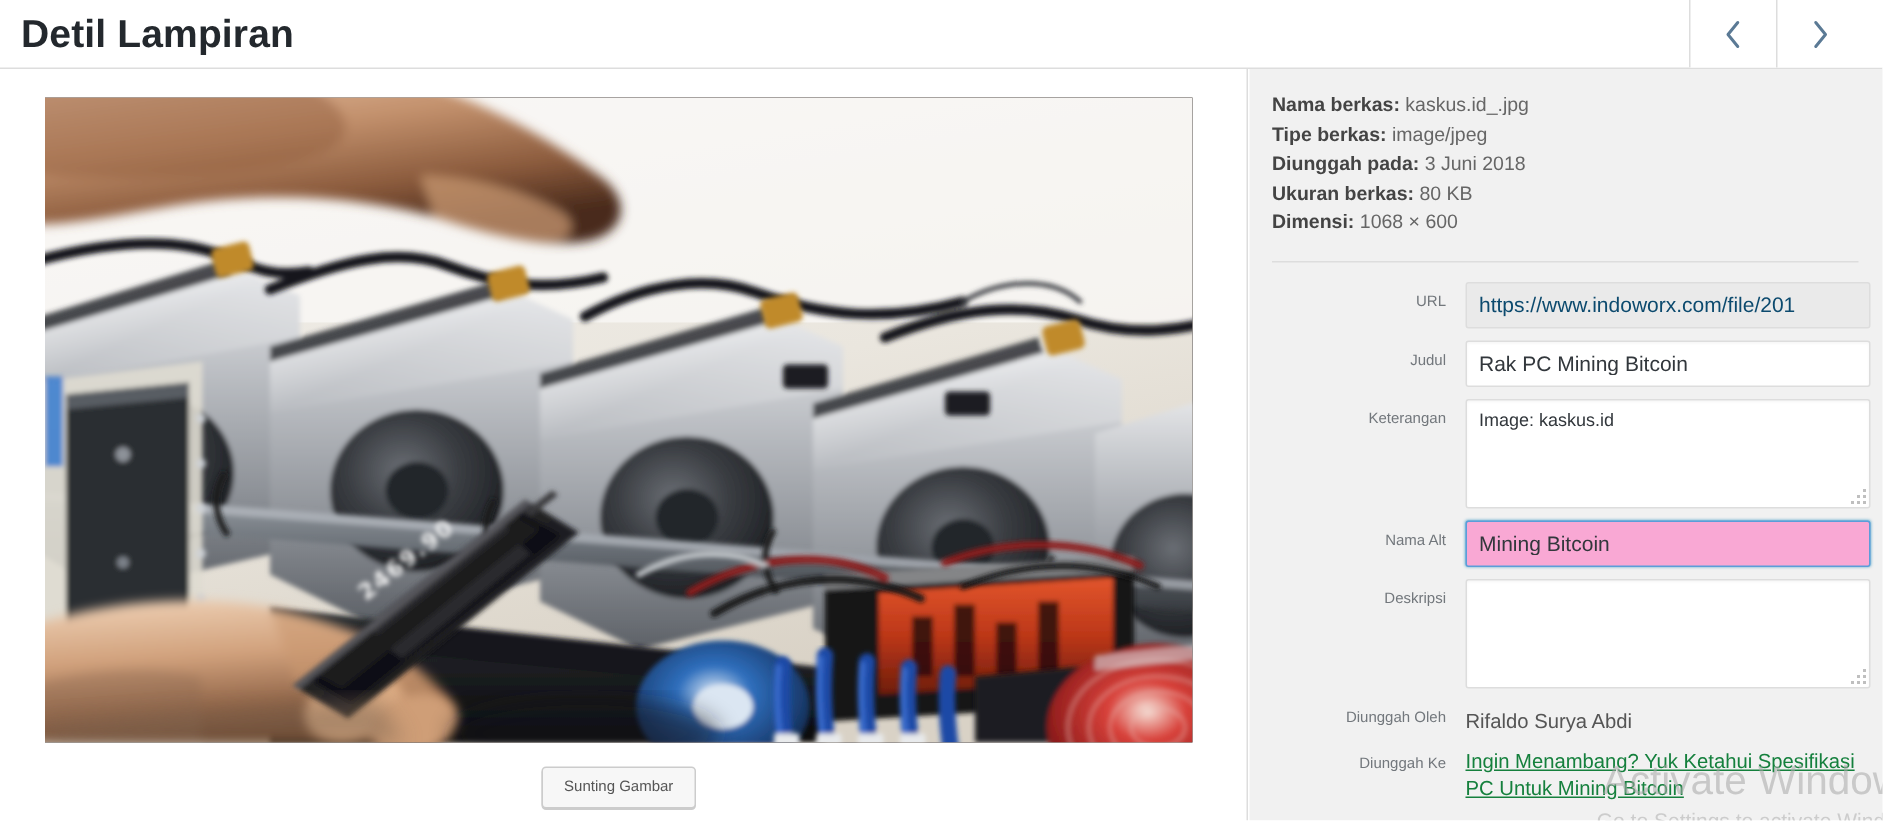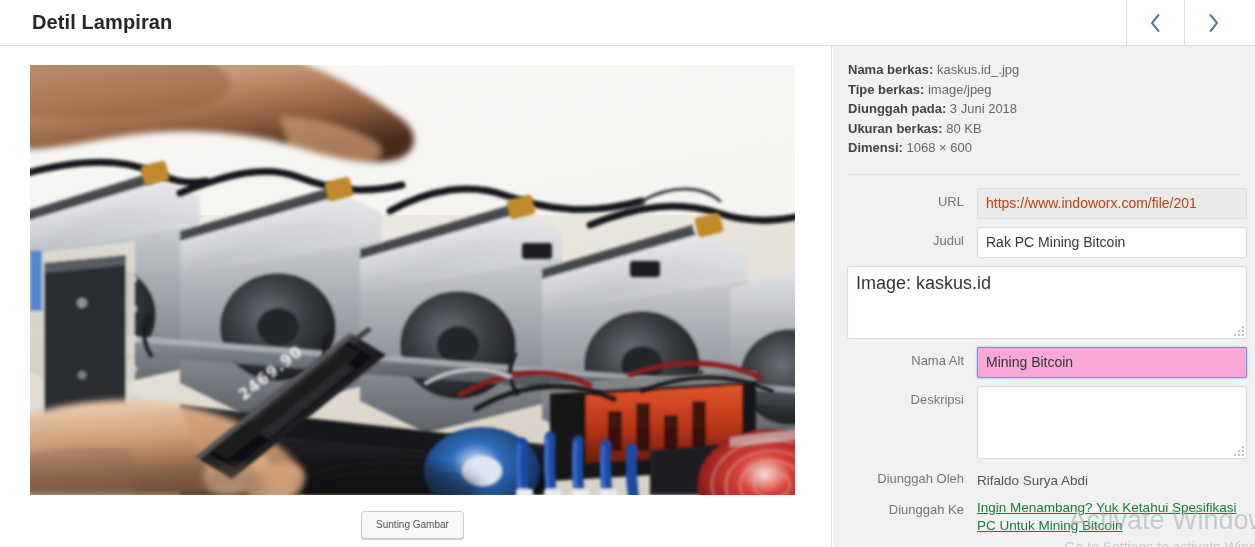--- a/index.html
+++ b/index.html
@@ -26,22 +26,22 @@
     width: 1255px; height: 46px;
     background: #ffffff;
     border-bottom: 1px solid #ddd;
     display: flex;
     align-items: stretch;
   }
   .modal-title {
     flex: 1 1 auto;
     display: flex;
     align-items: center;
-    padding-left: 32px;
-    font-size: 20px;
+    padding-left: 14px;
+    font-size: 26px;
     font-weight: 600;
     color: #23282d;
     letter-spacing: .1px;
   }
   .nav-btn {
     width: 58px;
     border-left: 1px solid #ddd;
     background: #ffffff;
     display: flex;
     align-items: center;
@@ -129,58 +129,58 @@
     display: flex;
     align-items: flex-start;
     margin-bottom: 8px;
   }
   .field-label {
     width: 130px;
     flex: 0 0 130px;
     text-align: right;
     padding-right: 13px;
     padding-top: 6px;
-    font-size: 13px;
+    font-size: 10px;
     color: #72777c;
     line-height: 16px;
   }
   .field-control { flex: 1 1 auto; min-width: 0; }
 
   .txt {
     width: 100%;
     height: 31px;
     border: 1px solid #ddd;
     background: #ffffff;
     border-radius: 2px;
     font-family: "Liberation Sans", sans-serif;
     font-size: 14px;
     color: #32373c;
     padding: 4px 8px 5px;
     outline: none;
     box-shadow: inset 0 1px 2px rgba(0,0,0,.04);
   }
   .txt.readonly {
     background: #eaeaea;
-    color: #c2410c;
+    color: #0c4a6e;
     border-color: #ddd;
     box-shadow: none;
   }
   .txt.focused {
     border: 1px solid #5b9dd9;
     box-shadow: 0 0 2px rgba(30,140,190,.7);
     background: #f9a8d4;
   }
 
   .area {
     width: 100%;
     border: 1px solid #ddd;
     background: #ffffff;
     border-radius: 2px;
     font-family: "Liberation Sans", sans-serif;
-    font-size: 18px;
+    font-size: 12px;
     color: #32373c;
     padding: 6px 8px;
     outline: none;
     resize: none;
     display: block;
     box-shadow: inset 0 1px 2px rgba(0,0,0,.04);
     overflow: hidden;
   }
   .area-wrap { position: relative; }
   .grip {
@@ -593,20 +593,21 @@
       </div>
 
       <div class="field">
         <div class="field-label">Judul</div>
         <div class="field-control">
           <input class="txt" type="text" value="Rak PC Mining Bitcoin" style="">
         </div>
       </div>
 
       <div class="field">
+        <div class="field-label">Keterangan</div>
         <div class="field-control">
           <div class="area-wrap">
             <textarea class="area" rows="3" style="height: 73px;">Image: kaskus.id</textarea>
             <span class="grip">
               <i style="right:0;bottom:0"></i>
                 <i style="right:4px;bottom:0"></i>
                 <i style="right:8px;bottom:0"></i>
               <i style="right:0;bottom:4px"></i>
                 <i style="right:4px;bottom:4px"></i>
               <i style="right:0;bottom:8px"></i>

